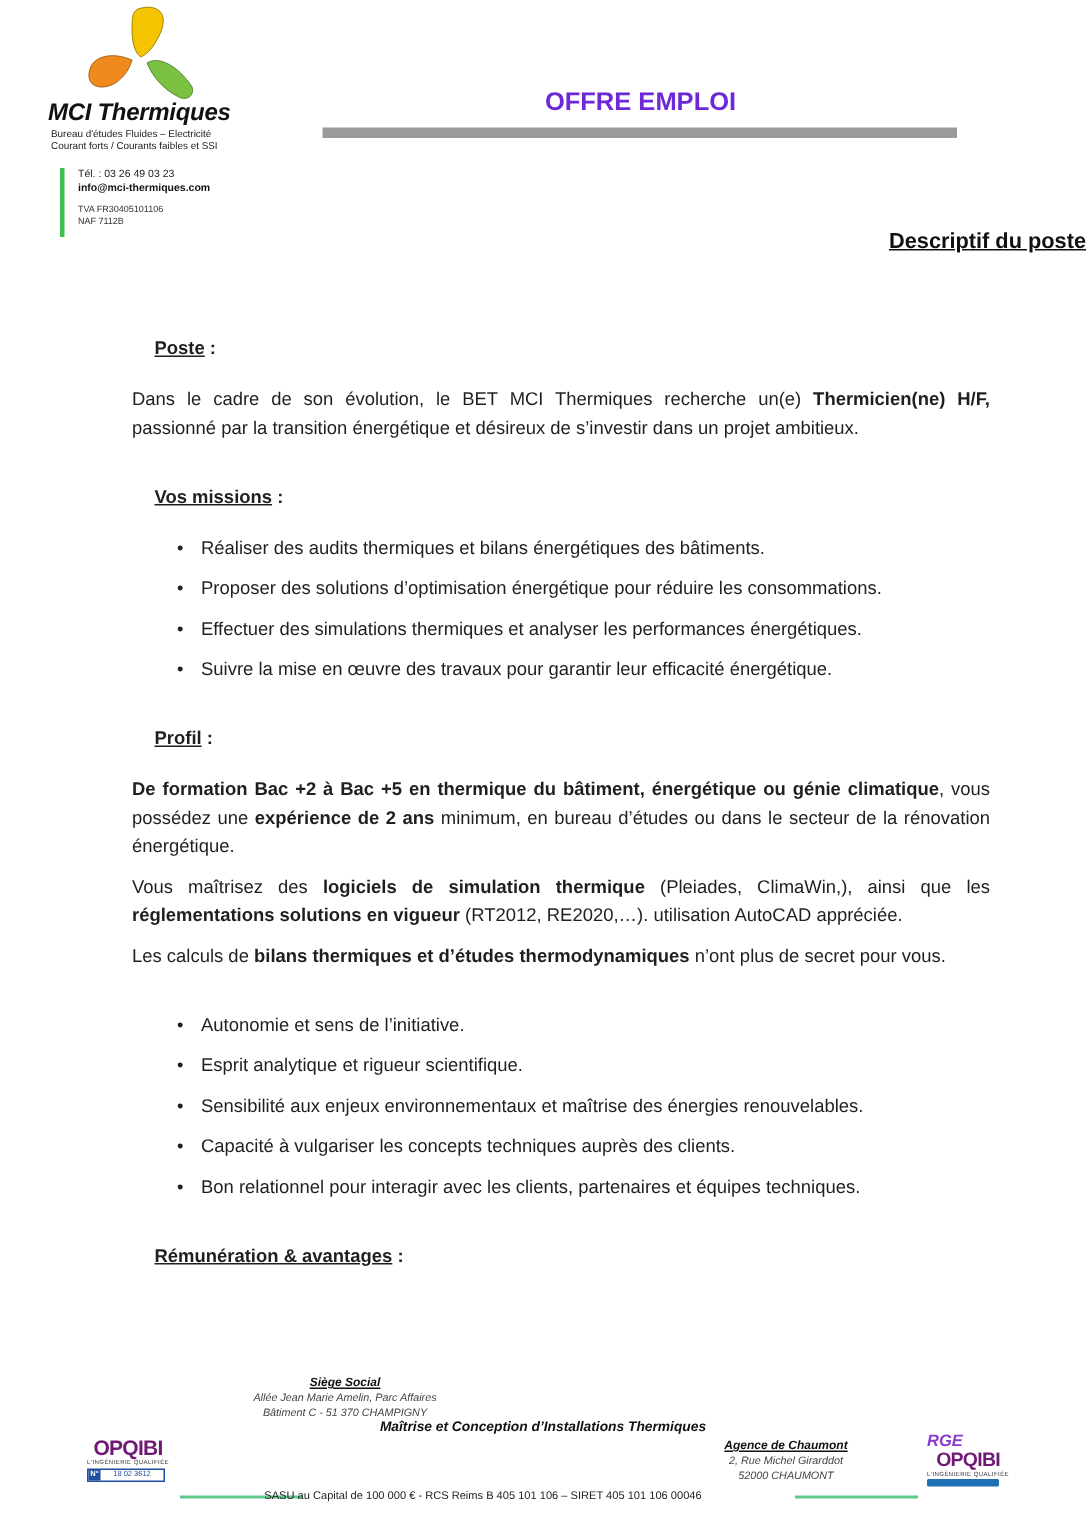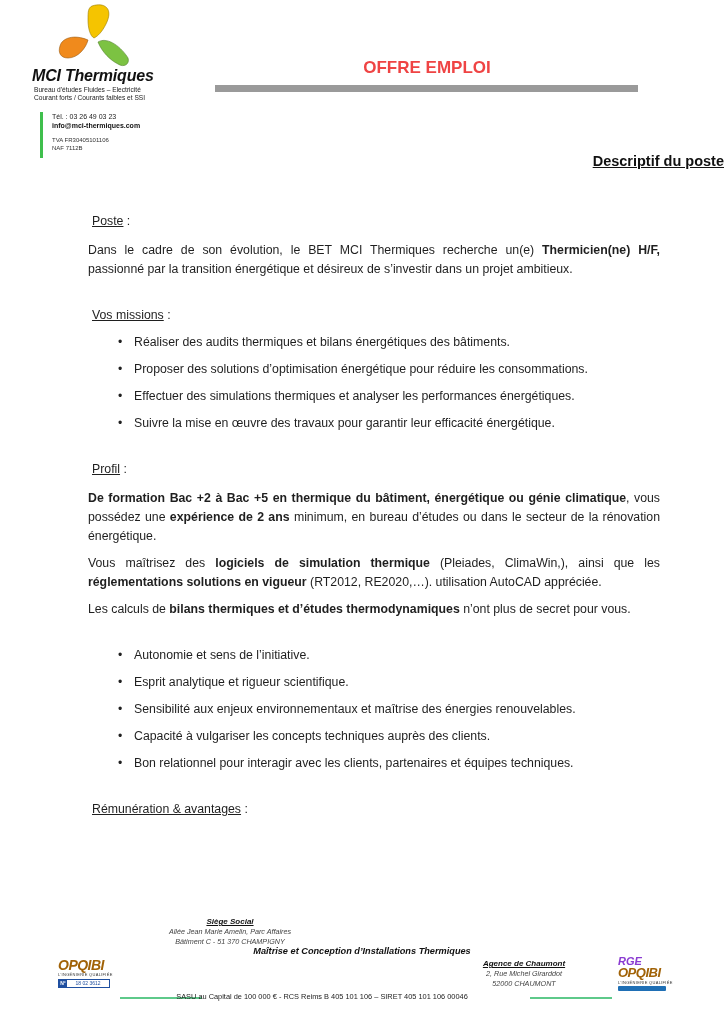--- a/index.html
+++ b/index.html
@@ -12,43 +12,43 @@
   .brand { left:32px; top:67px; font-size:16px; font-weight:bold; font-style:italic; color:#111; letter-spacing:-0.2px; }
   .sub { left:34px; top:86px; font-size:6.6px; line-height:8px; color:#222; }
 
   
   .contact { left:40px; top:112px; border-left:3px solid #3fbf4d; padding-left:9px; height:46px; }
   .contact .l1 { font-size:7px; color:#222; line-height:9px; }
   .contact .l2 { font-size:7px; color:#111; font-weight:bold; line-height:9px; }
   .contact .l3 { font-size:6px; color:#333; line-height:8px; margin-top:6px; }
 
   
-  .title { left:216px; top:58px; width:422px; text-align:center; font-size:17px; font-weight:bold; color:#ef4444; }
+  .title { left:216px; top:58px; width:422px; text-align:center; font-size:17px; font-weight:bold; color:#6d28d9; }
   .title-bar { left:215px; top:85px; width:423px; height:7px; background:#9a9a9a; }
 
   .subtitle { left:0; width:724px; top:153px; text-align:right; font-size:14.5px; font-weight:bold; text-decoration:underline; color:#111; }
 
   
   .content { left:88px; top:208px; width:572px; font-size:12.3px; line-height:19px; color:#1f1f1f; }
-  .sec-h { font-weight:normal; margin:4px; }
+  .sec-h { font-weight:bold; margin:15px; }
   .sec-h u { text-decoration:underline; }
   p { margin:0; }
   .just { text-align:justify; }
   ul { margin:0; padding:0; list-style:none; }
   ul li { position:relative; padding-left:46px; }
   ul li::before { content:"•"; position:absolute; left:30px; top:0; }
 
   
   .foot-title { left:0; width:724px; top:946px; text-align:center; font-size:9.2px; font-weight:bold; font-style:italic; color:#111; }
   .foot-col { font-size:7.2px; font-style:italic; color:#444; line-height:10px; text-align:center; }
   .foot-col .h { font-weight:bold; text-decoration:underline; color:#111; font-size:8px; }
   .foot-legal { left:0; width:644px; top:992px; text-align:center; font-size:7.4px; color:#222; }
   .green-line { height:2px; background:#5ec98a; top:997px; }
 
-  .opq { font-weight:900; font-style:italic; font-size:14px; color:#a16207; letter-spacing:-0.5px; line-height:14px; }
+  .opq { font-weight:900; font-size:14px; color:#701a75; letter-spacing:-0.5px; line-height:14px;text-align:center; }
   .opq-sub { font-size:4px; color:#333; letter-spacing:0.3px; line-height:5px; }
   .cert { margin-top:2px; width:50px; height:7px; border:1px solid #1f4fa0; display:flex; font-size:5px; line-height:7px; }
   .cert .n { background:#1f4fa0; color:#fff; width:8px; text-align:center; font-weight:bold; }
   .cert .v { flex:1; text-align:center; color:#1f4fa0; }
   .rge { font-weight:900; font-style:italic; color:#8a3bd1; font-size:11px; line-height:10px; }
   .rge-bar { margin-top:1px; width:48px; height:5px; background:#1f6fb5; border-radius:1px; }
 </style>
 </head>
 <body>
 

